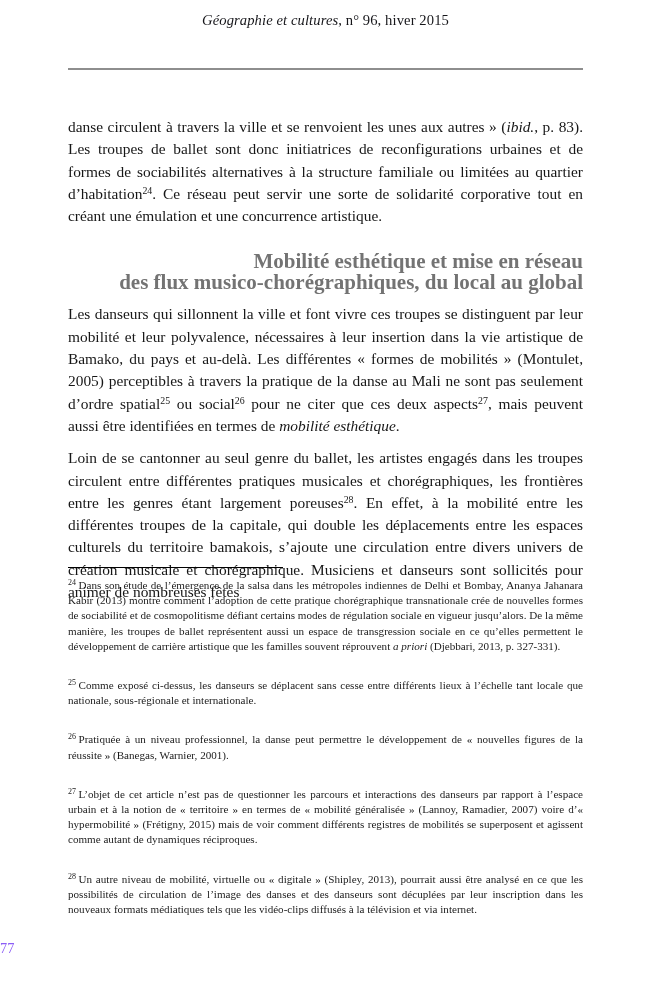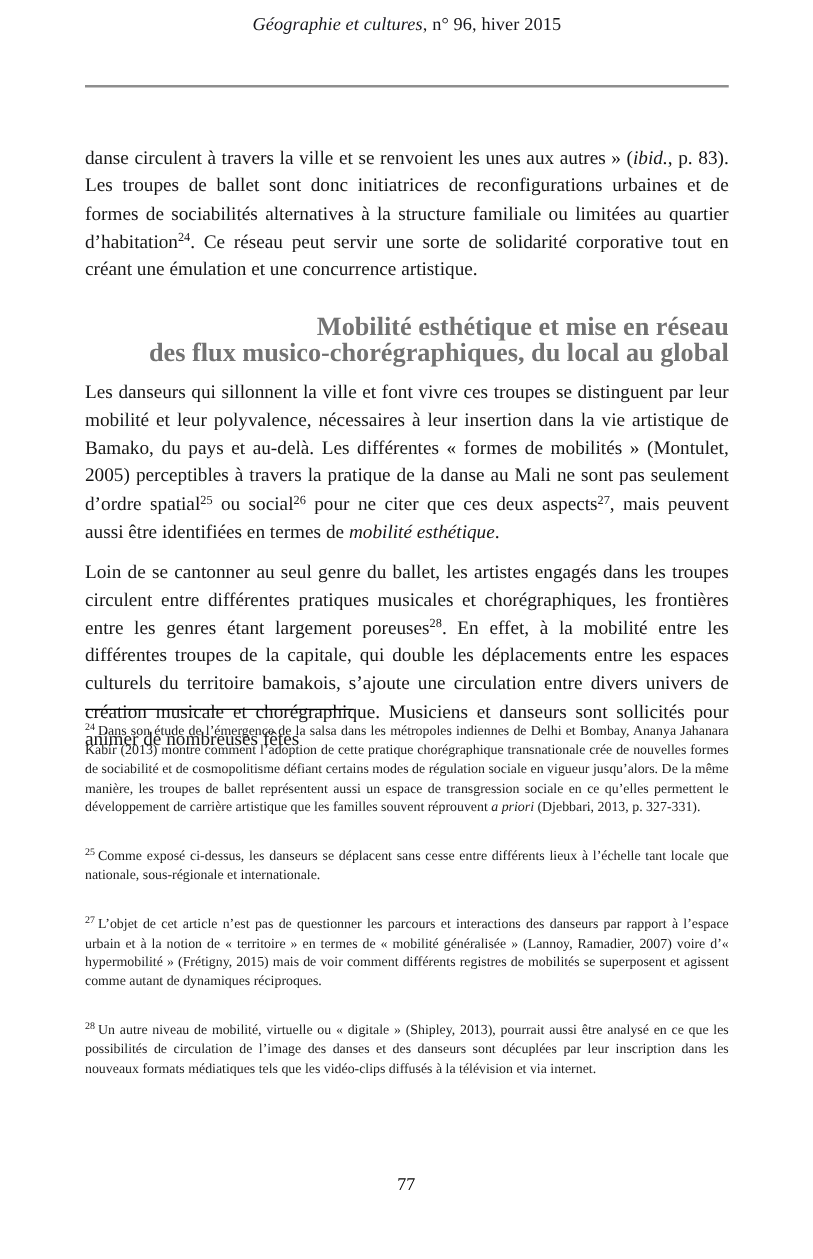--- a/index.html
+++ b/index.html
@@ -128,23 +128,22 @@
     line-height: 0;
     margin-right: 2.5px;
   }
 
   
   .folio {
     position: absolute;
     left: 0;
     top: 940px;
     width: 650px;
-    text-align: center;
     font-size: 14.4px;
-    color: #000000;
+    color: #8b5cf6;
   }
 </style>
 </head>
 <body>
 
 <div class="page">
 
   <div class="running-head">
     <span class="journal">Géographie et cultures</span><span>, n° 96, hiver 2015</span>
   </div>
@@ -165,20 +164,21 @@
 
   </div>
 
   <div class="footnote-rule"></div>
   <div class="footnotes">
 
     <p class="footnote"><span class="fn-num">24</span><span>Dans son étude de l’émergence de la salsa dans les métropoles indiennes de Delhi et Bombay, Ananya Jahanara Kabir (2013) montre comment l’adoption de cette pratique chorégraphique transnationale crée de nouvelles formes de sociabilité et de cosmopolitisme défiant certains modes de régulation sociale en vigueur jusqu’alors. De la même manière, les troupes de ballet représentent aussi un espace de transgression sociale en ce qu’elles permettent le développement de carrière artistique que les familles souvent réprouvent </span><em>a priori</em><span> (Djebbari, 2013, p. 327-331).</span></p>
 
     <p class="footnote"><span class="fn-num">25</span><span>Comme exposé ci-dessus, les danseurs se déplacent sans cesse entre différents lieux à l’échelle tant locale que nationale, sous-régionale et internationale.</span></p>
 
+    <p class="footnote"><span class="fn-num">26</span><span>Pratiquée à un niveau professionnel, la danse peut permettre le développement de « nouvelles figures de la réussite » (Banegas, Warnier, 2001).</span></p>
 
     <p class="footnote"><span class="fn-num">27</span><span>L’objet de cet article n’est pas de questionner les parcours et interactions des danseurs par rapport à l’espace urbain et à la notion de « territoire » en termes de « mobilité généralisée » (Lannoy, Ramadier, 2007) voire d’« hypermobilité » (Frétigny, 2015) mais de voir comment différents registres de mobilités se superposent et agissent comme autant de dynamiques réciproques.</span></p>
 
     <p class="footnote"><span class="fn-num">28</span><span>Un autre niveau de mobilité, virtuelle ou « digitale » (Shipley, 2013), pourrait aussi être analysé en ce que les possibilités de circulation de l’image des danses et des danseurs sont décuplées par leur inscription dans les nouveaux formats médiatiques tels que les vidéo-clips diffusés à la télévision et via internet.</span></p>
 
   </div>
 
   <div class="folio">77</div>
 
 </div>

